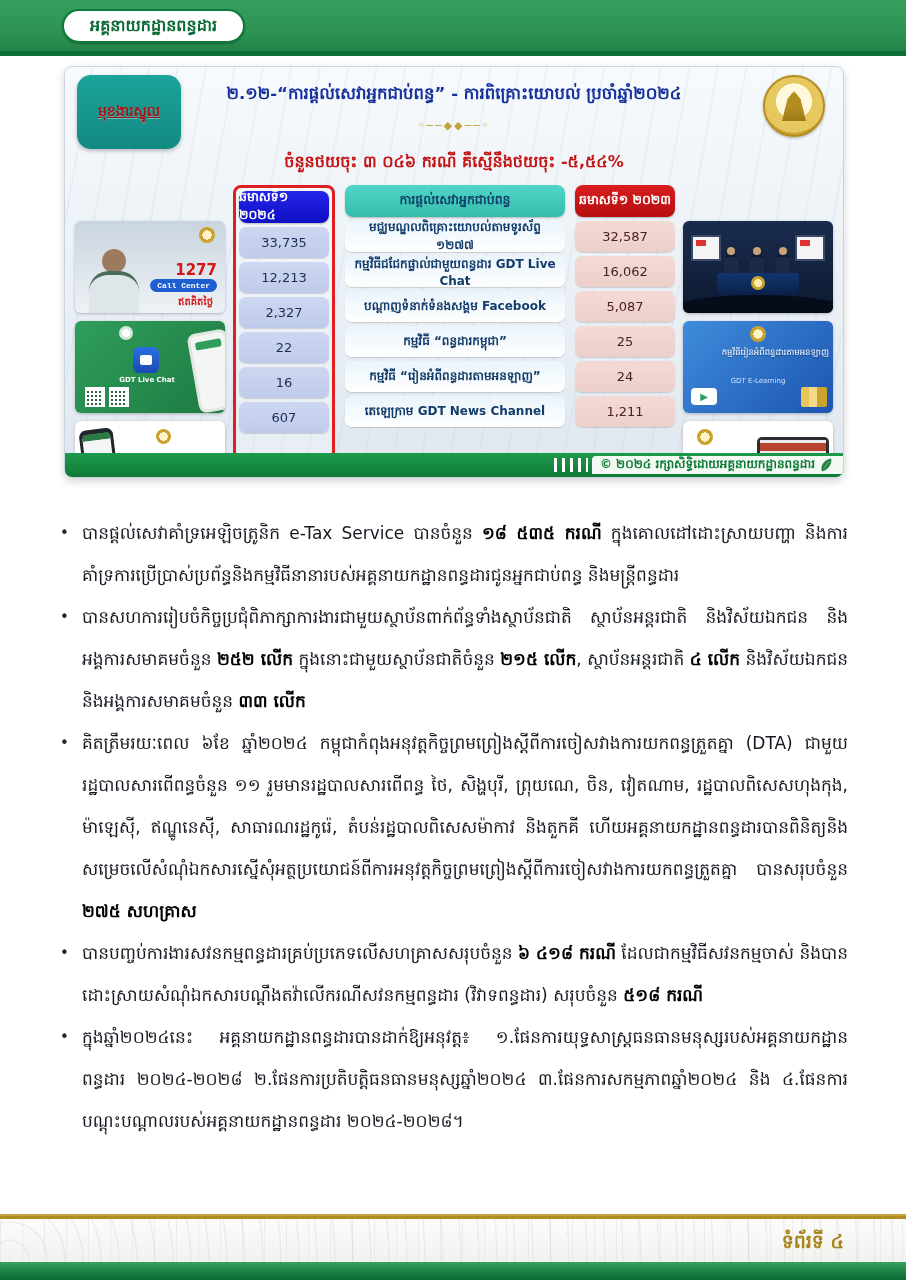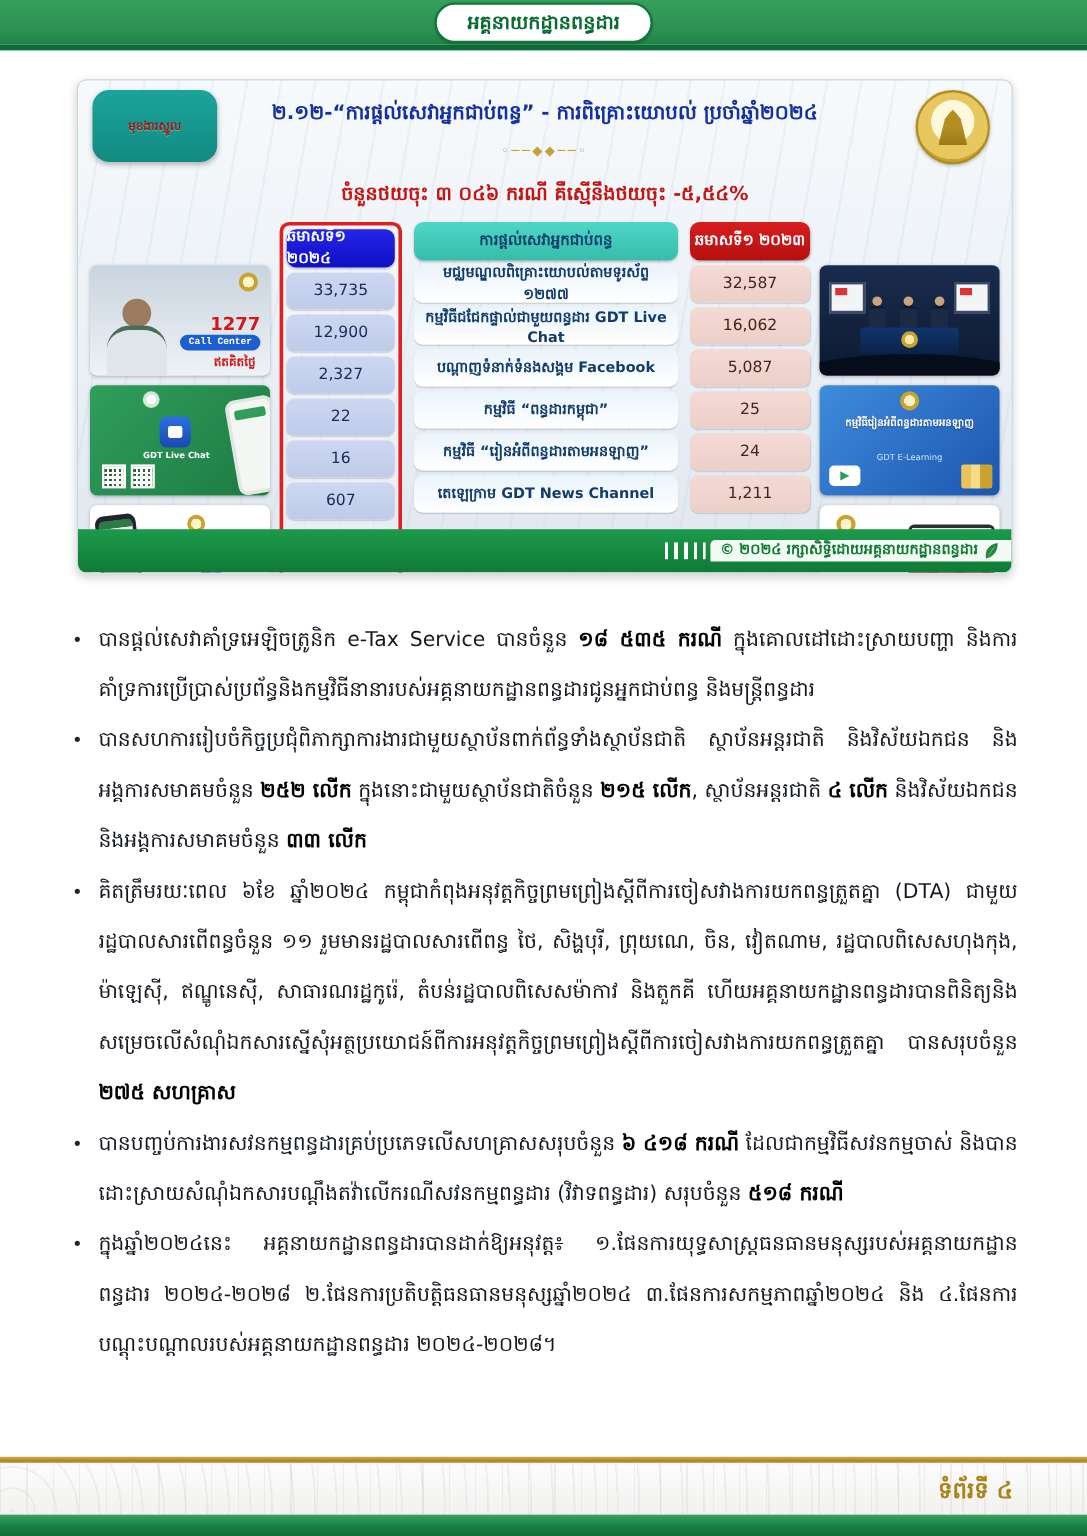--- a/index.html
+++ b/index.html
@@ -3,45 +3,45 @@
 <meta charset="utf-8">
 <style>
   html,body{margin:0;padding:0;}
   body{
     width:906px;height:1280px;overflow:hidden;background:#ffffff;
     font-family:"DejaVu Sans","Liberation Sans",sans-serif;
     position:relative;
   }
   
   .topbar{
-    height:42px;background:linear-gradient(180deg,#37a05e 0%,#2b9152 70%,#238247 100%);
+    height:56px;background:linear-gradient(180deg,#37a05e 0%,#2b9152 70%,#238247 100%);
     border-bottom:5px solid #0c6e37;
-    display:flex;align-items:center;justify-content:center;
+    display:flex;align-items:center;justify-content:flex-start;
     padding:0 62px;box-sizing:border-box;
   }
   .pill{
     background:#ffffff;border:2.5px solid #0d7a3c;border-radius:18px;
     color:#0a6b34;font-weight:bold;font-size:16px;line-height:1;
     padding:7px 26px;white-space:nowrap;box-shadow:0 1px 2px rgba(0,0,0,.25);
   }
   
   .card{
     position:absolute;left:64px;top:66px;width:780px;height:412px;
     background:
       repeating-linear-gradient(100deg,rgba(255,255,255,0) 0 26px,rgba(180,205,225,.18) 26px 28px),
       linear-gradient(180deg,#f7fafc 0%,#e9eff5 60%,#dfe7ee 100%);
     border-radius:8px;border:1px solid #c9d4dd;box-shadow:0 3px 8px rgba(0,0,0,.18);
     box-sizing:border-box;overflow:hidden;
   }
   .card-head{position:relative;height:82px;}
   .corner-badge{
-    position:absolute;left:12px;top:8px;width:104px;height:60px;
+    position:absolute;left:12px;top:8px;width:104px;height:74px;
     background:linear-gradient(180deg,#1ba49a,#128a82);border-radius:14px;
-    color:#a31515;font-weight:bold;font-size:10px;display:flex;align-items:center;justify-content:center;
-    text-shadow:0 1px 0 rgba(255,255,255,.35);box-shadow:0 2px 4px rgba(0,0,0,.25);
+    color:#a31515;font-weight:bold;font-size:14px;display:flex;align-items:center;justify-content:center;
+    text-shadow:0 1px 0 rgba(255,255,255,.35);box-shadow:0 2px 4px rgba(0,0,0,.25);text-decoration:underline;
   }
   .card-title{
     position:absolute;left:130px;right:130px;top:16px;text-align:center;
     color:#16309c;font-weight:bold;font-size:16.5px;
   }
   .gold-divider{
     position:absolute;left:0;right:0;top:52px;text-align:center;
     color:#c2a23a;font-size:11px;letter-spacing:2px;
   }
   .emblem{
@@ -101,21 +101,21 @@
   .p-studio .sL{left:8px;} .p-studio .sR{right:8px;}
   .p-studio .host{position:absolute;top:26px;width:16px;height:26px;}
   .p-studio .host::before{content:"";position:absolute;left:4px;top:0;width:8px;height:8px;border-radius:50%;background:#caa27c;}
   .p-studio .host::after{content:"";position:absolute;left:1px;top:8px;width:14px;height:16px;border-radius:4px 4px 0 0;background:#1b2a45;border-top:2px solid #0e1a30;}
   .p-studio .h1{left:40px;} .p-studio .h2{left:66px;} .p-studio .h3{left:92px;}
   .p-studio .desk{position:absolute;left:34px;right:34px;top:52px;height:22px;background:linear-gradient(180deg,#12356e,#0a2148);border-radius:3px;}
   .p-studio .desk::after{content:"";position:absolute;left:50%;top:3px;width:14px;height:14px;margin-left:-7px;border-radius:50%;background:radial-gradient(circle,#ffe9a8 0 40%,#caa22e 41% 100%);}
   
   .p-elearn{background:linear-gradient(135deg,#3f8cdc 0%,#1c55b0 100%);}
   .p-elearn .logo{position:absolute;left:50%;top:5px;width:16px;height:16px;margin-left:-8px;border-radius:50%;background:radial-gradient(circle,#fff3cc 0 40%,#caa22e 41% 100%);}
-  .p-elearn .t{position:absolute;left:4px;right:4px;top:26px;color:#fff;font-weight:bold;font-size:8.5px;text-align:center;text-shadow:0 1px 1px rgba(0,0,0,.4);}
+  .p-elearn .t{position:absolute;left:4px;right:4px;top:26px;color:#fff;font-weight:normal;font-size:8.5px;text-align:right;text-shadow:0 1px 1px rgba(0,0,0,.4);}
   .p-elearn .s{position:absolute;left:0;right:0;top:56px;color:#cfe2ff;font-size:7px;text-align:center;}
   .p-elearn .play{position:absolute;left:8px;bottom:8px;width:26px;height:17px;background:#fff;border-radius:4px;color:#2f9e5b;font-size:10px;line-height:17px;text-align:center;}
   .p-elearn .blocks{position:absolute;right:6px;bottom:6px;width:26px;height:20px;background:
      linear-gradient(90deg,#e8c45a 0 8px,#f5da8c 8px 16px,#caa22e 16px 26px);border-radius:2px;}
   
   .p-yt{background:#ffffff;}
   .p-yt .mini-emblem{position:absolute;left:14px;top:8px;width:16px;height:16px;border-radius:50%;background:radial-gradient(circle,#fff3cc 0 40%,#caa22e 41% 100%);}
   .p-yt .bar{position:absolute;left:8px;height:5px;border-radius:3px;background:#c9d2da;}
   .p-yt .bar1{top:32px;width:56px;} .p-yt .bar2{top:42px;width:48px;}
   .p-yt .btn{position:absolute;left:18px;top:56px;width:26px;height:16px;background:#e02424;border-radius:5px;color:#fff;font-size:9px;line-height:16px;text-align:center;}
@@ -140,21 +140,21 @@
     font-size:13px;box-shadow:0 1px 1px rgba(0,0,0,.15);flex:none;box-sizing:border-box;}
   .cell.val24{background:linear-gradient(180deg,#cdd7f1,#bfcbea);color:#1d2b55;}
   .cell.val23{background:linear-gradient(180deg,#f4dad5,#eccfc9);color:#4a221d;}
   .cell.lbl{background:linear-gradient(180deg,#eaf4fa,#ffffff);color:#133c6b;font-weight:bold;font-size:12px;padding:0 6px;text-align:center;}
   .total{height:30px;border-radius:7px;display:flex;align-items:center;justify-content:center;
     font-weight:bold;font-size:13.5px;flex:none;box-shadow:0 1px 2px rgba(0,0,0,.2);}
   .total.t24{background:#dde4f6;color:#17264d;text-decoration:underline;}
   .total.tlbl{background:linear-gradient(180deg,#45d2c1,#2fb8a7);color:#0f3a63;font-size:13.5px;}
   .total.t23{background:#f6e4e0;color:#44201b;text-decoration:underline;}
   
-  .credit-strip{position:absolute;left:0;right:0;bottom:0;height:36px;background:linear-gradient(180deg,#1d9a4b,#0f7a36);display:flex;align-items:center;justify-content:flex-end;padding-left:40px;}
+  .credit-strip{position:absolute;left:0;right:0;bottom:0;height:24px;background:linear-gradient(180deg,#1d9a4b,#0f7a36);display:flex;align-items:center;justify-content:flex-end;padding-left:40px;}
   .ticks{width:34px;height:14px;margin-right:4px;background:repeating-linear-gradient(90deg,#ffffff 0 3px,transparent 3px 8px);}
   .credit-box{background:#f3f9f3;border-radius:4px 0 0 0;height:18px;display:flex;align-items:center;gap:4px;
     padding:0 10px 0 8px;color:#0d7a35;font-weight:bold;font-size:12px;}
   
   .bullets{list-style:none;margin:20px 58px 0 58px;padding:0;}
   .bullets li{position:relative;padding-left:24px;font-size:17px;line-height:42px;color:#14181f;text-align:justify;}
   .bullets li::before{content:"•";position:absolute;left:2px;top:0;color:#20242c;font-size:15px;}
   .bullets .bold{font-weight:bold;color:#000;}
   
   .footer{position:absolute;left:0;right:0;bottom:0;height:66px;}
@@ -211,21 +211,21 @@
         <div class="f">f</div>
         <div class="bar bar3"></div>
       </div>
     </div>
 
     <div class="table-area">
       <div class="col col-2024">
         <div class="col-head head-blue">ឆមាសទី១ ២០២៤</div>
         <div class="cells" id="cells-2024">
             <div class="cell val24">33,735</div>
-            <div class="cell val24">12,900</div>
+            <div class="cell val24">12,213</div>
             <div class="cell val24">2,327</div>
             <div class="cell val24">22</div>
             <div class="cell val24">16</div>
             <div class="cell val24">607</div>
           </div>
         <div class="total t24">51,950</div>
       </div>
       <div class="col col-labels">
         <div class="col-head head-teal">ការផ្តល់សេវាអ្នកជាប់ពន្ធ</div>
         <div class="cells" id="cells-labels">

